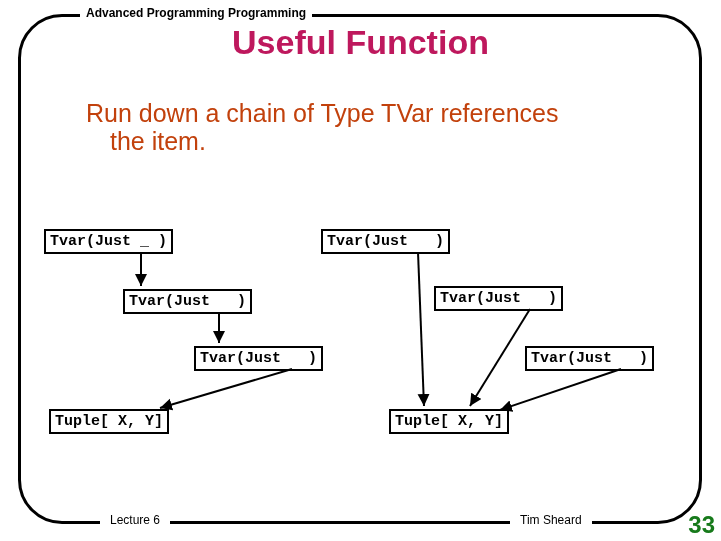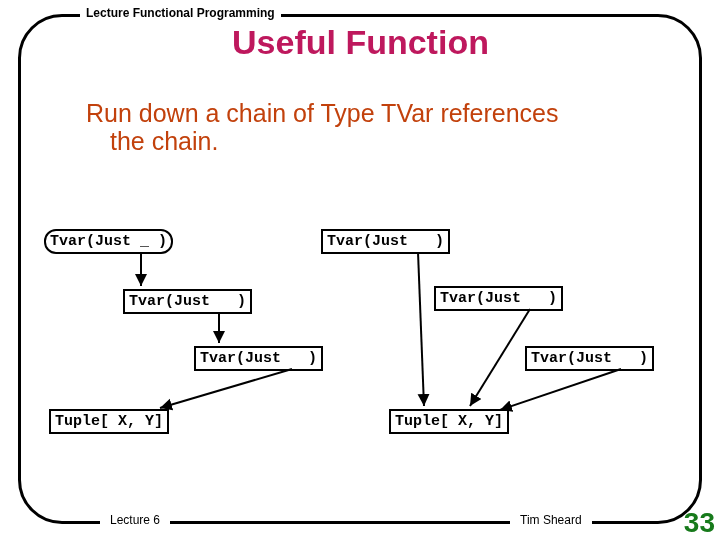--- a/index.html
+++ b/index.html
@@ -79,46 +79,46 @@
     background: #fff;
     padding: 0 10px;
     font-size: 12px;
   }
   .page-num {
     position: absolute;
     right: 6px;
     bottom: 2px;
     font-family: "Arial Black", Arial, sans-serif;
     font-weight: 900;
-    font-size: 28px;
+    font-size: 24px;
     color: #177a1b;
     margin-left: 25px;
   }
   svg.arrows {
     position: absolute;
     left: 0;
     top: 0;
     pointer-events: none;
   }
 </style>
 </head>
 <body>
 
 <div class="slide-frame"></div>
 
-<div class="header-tab">Lecture Functional Programming</div>
+<div class="header-tab">Advanced Programming Programming</div>
 
 <div class="title">Useful Function</div>
 
 <div class="body-text">
   <div>Run down a chain of Type TVar references</div>
-  <div class="l2">the chain.</div>
+  <div class="l2">the item.</div>
 </div>
 
-<div class="node" style="left:44px; top:229px;border-radius:12px;">Tvar(Just _ )</div>
+<div class="node" style="left:44px; top:229px;">Tvar(Just _ )</div>
 <div class="node" style="left:123px; top:289px;">Tvar(Just   )</div>
 <div class="node" style="left:194px; top:346px;">Tvar(Just   )</div>
 <div class="node" style="left:49px; top:409px;">Tuple[ X, Y]</div>
 
 <div class="node" style="left:321px; top:229px;">Tvar(Just   )</div>
 <div class="node" style="left:434px; top:286px;">Tvar(Just   )</div>
 <div class="node" style="left:525px; top:346px;">Tvar(Just   )</div>
 <div class="node" style="left:389px; top:409px;">Tuple[ X, Y]</div>
 
 <svg class="arrows" width="721" height="541">

